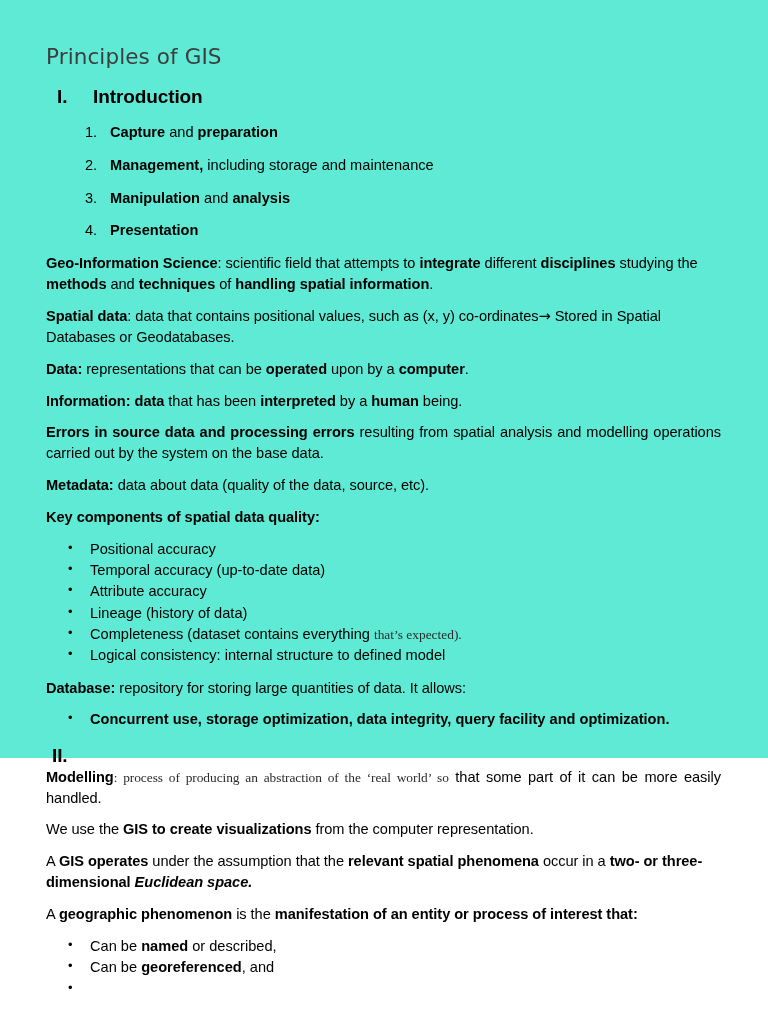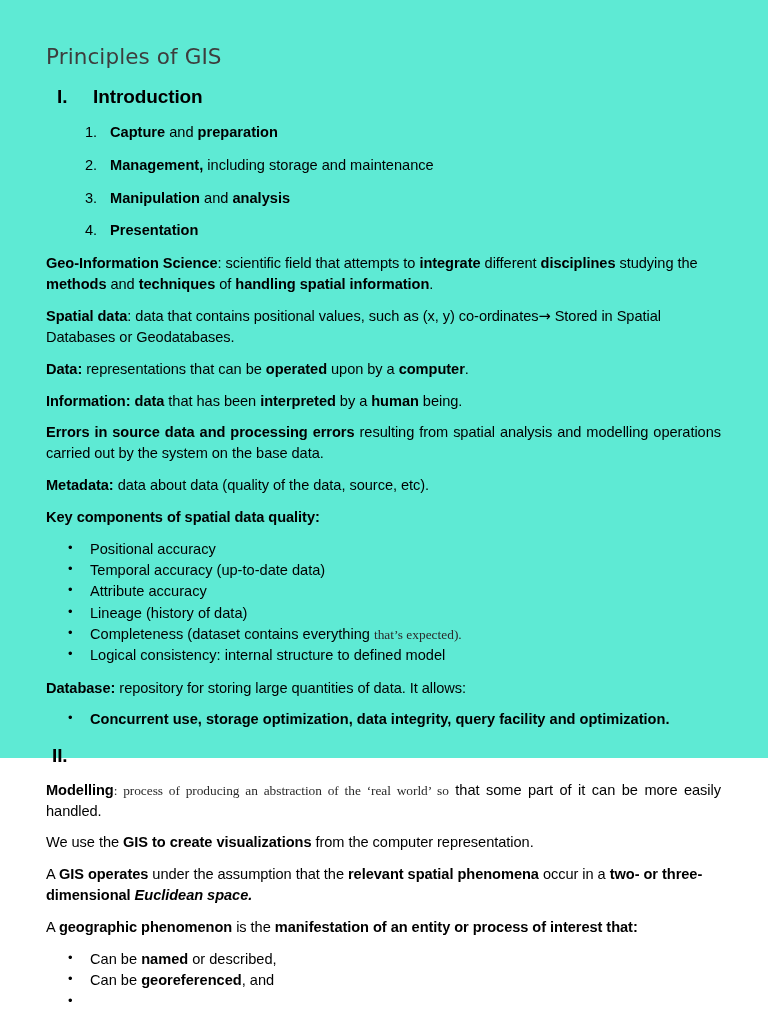--- a/index.html
+++ b/index.html
@@ -42,21 +42,21 @@
     margin: 0 0 14px 0;
     padding-left: 11px;
   }
   .h1 .numeral {
     width: 36px;
     flex: 0 0 36px;
   }
   .h1.h1-second {
     padding-left: 6px;
     margin-top: 14px;
-    margin-bottom: 13px;
+    margin-bottom: 0;
   }
   .h1.h1-second .numeral {
     width: 41px;
     flex: 0 0 41px;
   }
 
   p.body {
     font-size: 14.6px;
     line-height: 1.43;
     margin: 0 0 11px 0;

